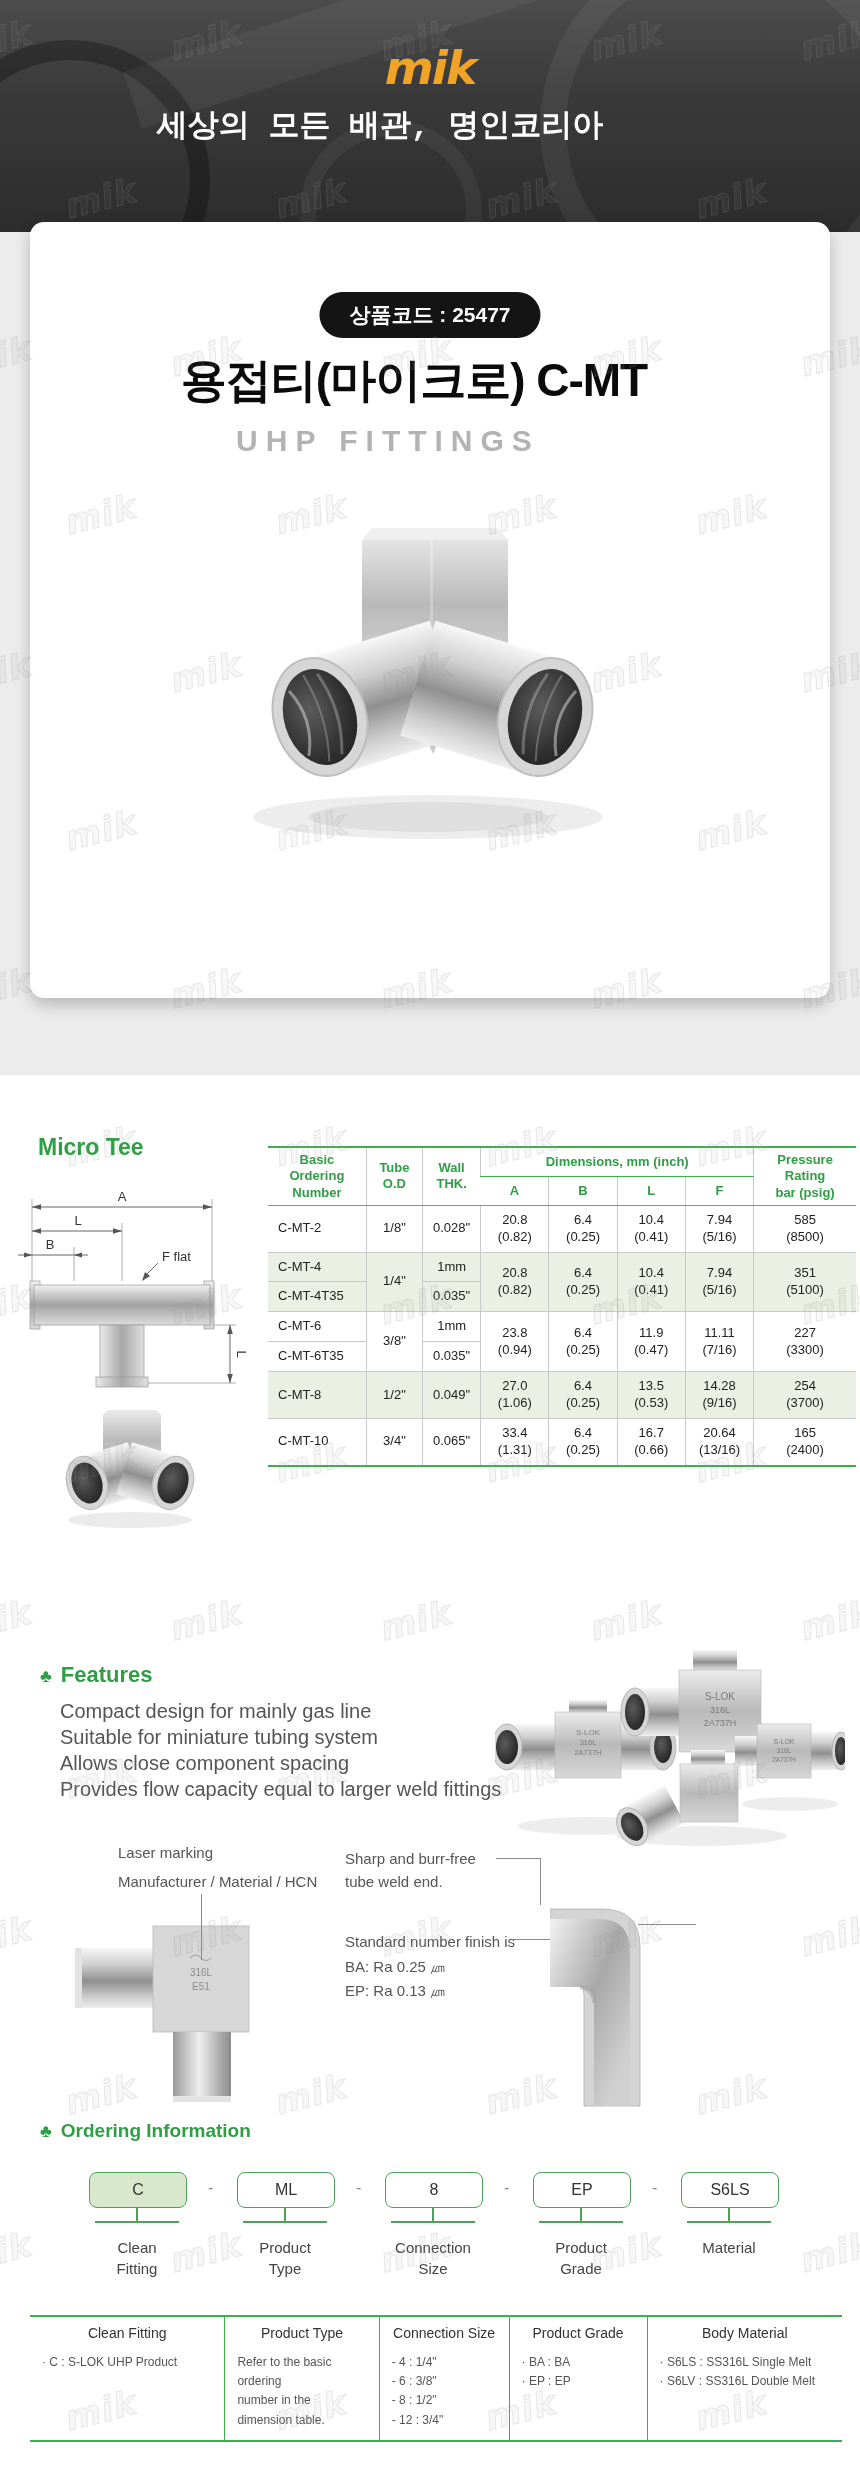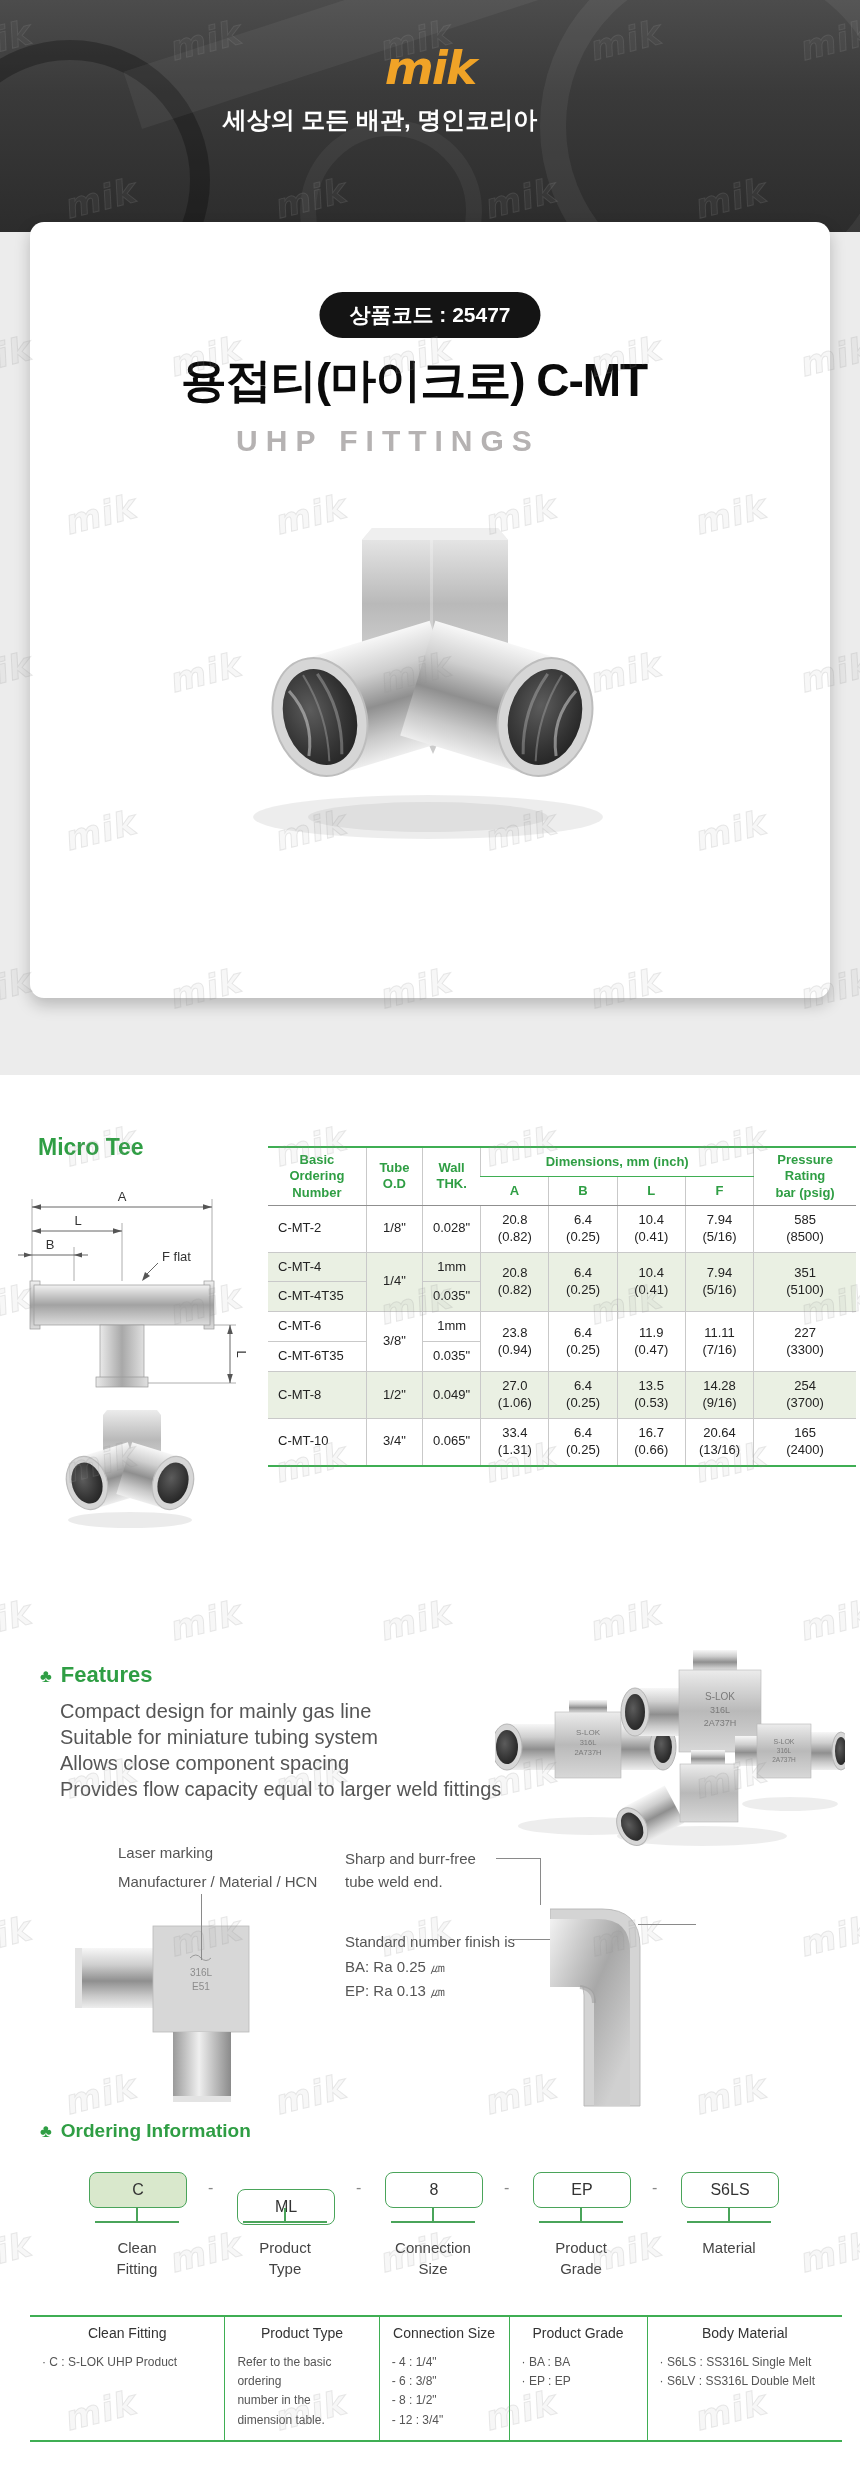--- a/index.html
+++ b/index.html
@@ -12,21 +12,21 @@
   .header{position:absolute;left:0;top:0;width:860px;height:232px;
           background:linear-gradient(180deg,#4c4c4c 0%,#3a3a3a 40%,#2c2c2c 100%);overflow:hidden;z-index:0;}
   .hshape{position:absolute;border-radius:50%;}
   .hs1{width:320px;height:320px;left:540px;top:-60px;border:26px solid rgba(255,255,255,0.06);}
   .hs2{width:240px;height:240px;left:-70px;top:40px;border:20px solid rgba(0,0,0,0.28);}
   .hs3{width:150px;height:150px;left:300px;top:120px;border:16px solid rgba(255,255,255,0.05);}
   .hbar{position:absolute;width:520px;height:60px;left:120px;top:-10px;background:rgba(255,255,255,0.05);transform:rotate(-18deg);}
   .logo{position:absolute;left:0;top:40px;width:860px;text-align:center;
         font:italic 800 47px "DejaVu Sans",sans-serif;color:#f0a327;letter-spacing:-2px;z-index:2;}
   .tagline{position:absolute;left:0;top:104px;width:760px;text-align:center;
-        font-weight:700;font-size:24px;color:#ffffff;z-index:2;}
+        font-weight:700;font-size:31px;color:#ffffff;z-index:2;font-family:Liberation Mono, monospace;}
 
   
   .grayzone{position:absolute;left:0;top:232px;width:860px;height:843px;background:#ececec;z-index:0;}
   .card{position:absolute;left:30px;top:222px;width:800px;height:776px;background:#ffffff;
         border-radius:14px;box-shadow:0 7px 16px rgba(0,0,0,0.22);z-index:2;}
   .badge{position:absolute;left:50%;transform:translateX(-50%);top:70px;background:#141414;color:#fff;
         font-weight:700;font-size:21px;padding:9px 30px;border-radius:999px;}
   .ptitle{position:absolute;left:0;top:128px;width:768px;text-align:center;
         font-size:46px;font-weight:800;color:#0a0a0a;letter-spacing:-1px;}
   .psub{position:absolute;left:0;top:202px;width:716px;text-align:center;
@@ -438,21 +438,21 @@
     <path d="M0,24 H48 Q80,24 80,56 V211 H44 V104 Q44,92 28,92 H0 Z" fill="url(#rm1)"></path>
     <path d="M30,92 Q44,94 44,108" stroke="#9a9a9a" stroke-width="4" fill="none" opacity="0.55"></path>
   </svg>
   <div class="ln" style="left:638px;top:1924px;width:58px;height:1px;"></div>
 
   <div class="subhead green abs" style="left:40px;top:2120px;font-size:19px;">
     <span class="club">♣</span><span>Ordering Information</span>
   </div>
 
   <div class="obox filled" style="left:89px;">C</div>
-  <div class="obox" style="left:237px;margin-top:17px;">ML</div>
+  <div class="obox" style="left:237px;">ML</div>
   <div class="obox" style="left:385px;">8</div>
   <div class="obox" style="left:533px;">EP</div>
   <div class="obox" style="left:681px;">S6LS</div>
 
   <div class="odash" style="left:208px;">-</div>
   <div class="odash" style="left:356px;">-</div>
   <div class="odash" style="left:504px;">-</div>
   <div class="odash" style="left:652px;">-</div>
 
   <div class="ovline" style="left:136px;"></div>

